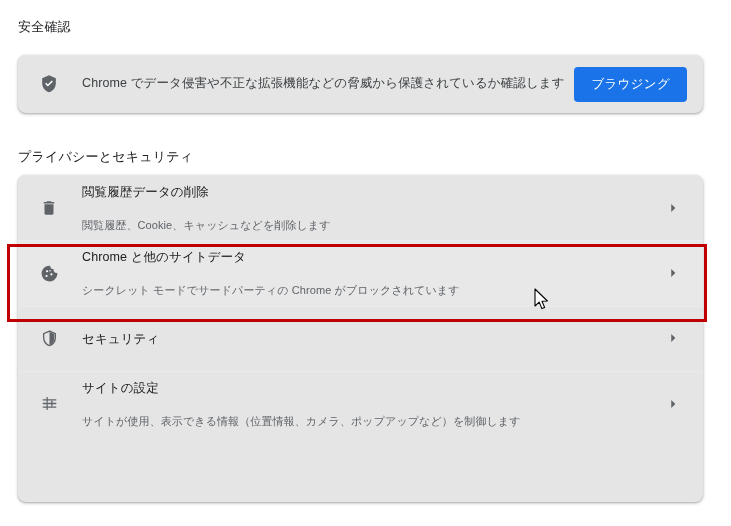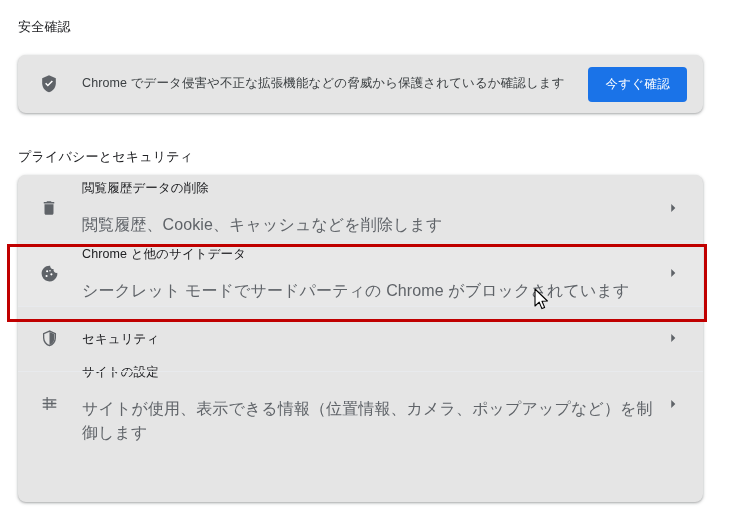--- a/index.html
+++ b/index.html
@@ -111,21 +111,21 @@
     flex: 1 1 auto;
     min-width: 0;
   }
   .row-title {
     font-size: 12.5px;
     color: #202124;
     line-height: 1.45;
     letter-spacing: .1px;
   }
   .row-sub {
-    font-size: 16px;
+    font-size: 11px;
     color: #5f6368;
     line-height: 1.5;
     margin-top: 16px;
     letter-spacing: .1px;
   }
   .row-end {
     flex: 0 0 auto;
     width: 24px;
     height: 24px;
     display: flex;
@@ -167,21 +167,21 @@
 
 <div id="safety-card" class="card">
   <div class="safety-row">
     <span class="safety-icon">
       <svg width="20" height="20" viewBox="0 0 24 24" aria-hidden="true">
         <path fill="#5f6368" d="M12 1.5 3.8 5v6c0 5 3.5 9.7 8.2 10.9C16.7 20.7 20.2 16 20.2 11V5L12 1.5z"></path>
         <path fill="#ffffff" d="M10.6 15.1 7.3 11.8l1.3-1.3 2 2 4.8-4.8 1.3 1.3z"></path>
       </svg>
     </span>
     <span class="safety-text">Chrome でデータ侵害や不正な拡張機能などの脅威から保護されているか確認します</span>
-    <button class="btn-primary">今すぐ確認</button>
+    <button class="btn-primary">ブラウジング</button>
   </div>
 </div>
 
 <div id="privacy-heading" class="section-heading">プライバシーとセキュリティ</div>
 
 <div id="privacy-card" class="card">
 
   <div class="list-row">
     <span class="row-icon">
       <svg width="18" height="18" viewBox="0 0 24 24" aria-hidden="true">

